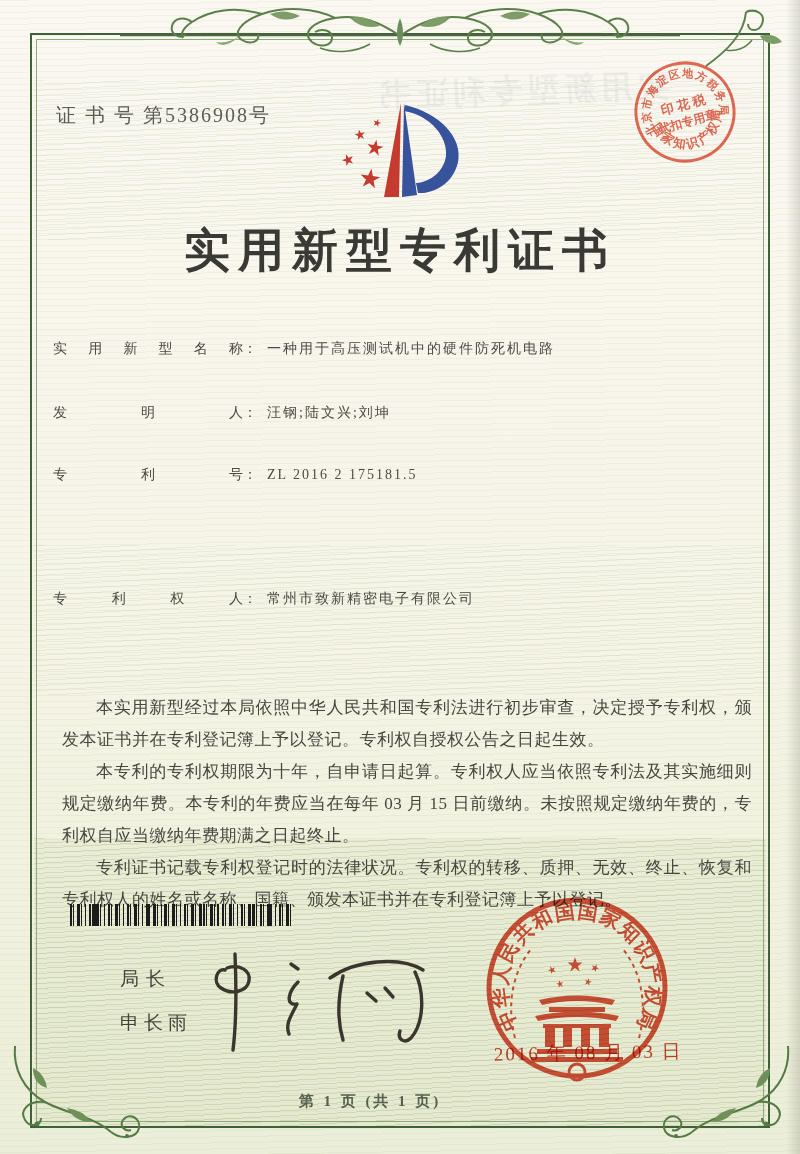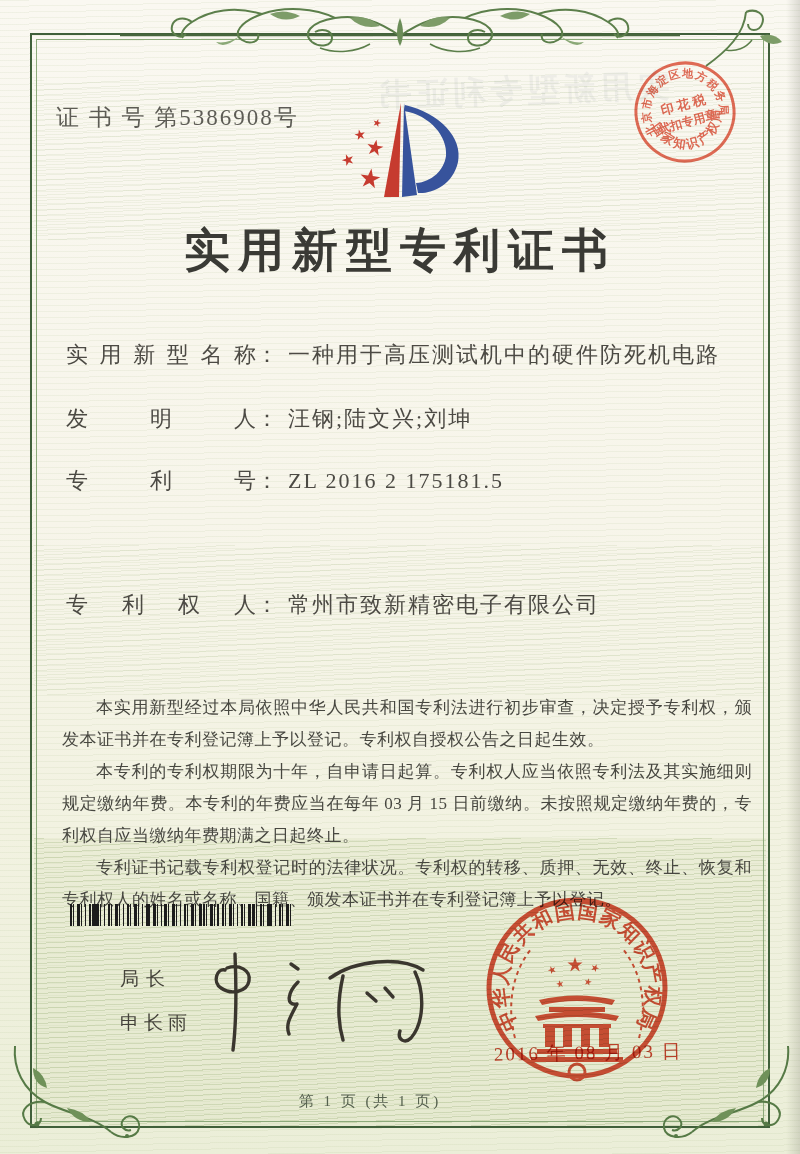--- a/index.html
+++ b/index.html
@@ -14,29 +14,29 @@
   .band-1{top:80px;height:160px;opacity:.45;}
   .band-2{top:545px;height:150px;opacity:.5;}
   .band-3{top:838px;height:290px;opacity:1;background-color:rgba(208,219,176,.22);}
   .edge-shadow{position:absolute;right:0;top:0;width:14px;height:100%;
     background:linear-gradient(90deg,rgba(0,0,0,0),rgba(110,110,100,.22));}
   
   .frame-outer{position:absolute;left:30px;top:33px;right:30px;bottom:26px;border:2px solid #40603a;}
   .frame-inner{position:absolute;left:36px;top:39px;right:36px;bottom:32px;border:1px solid #8caa7a;}
   .orn{position:absolute;}
   
-  .cert-no{position:absolute;left:56px;top:102px;font-size:23px;letter-spacing:2px;color:#5d5c55;font-family:Liberation Serif, serif;}
+  .cert-no{position:absolute;left:56px;top:102px;font-size:20px;letter-spacing:2px;color:#5d5c55;font-family:Liberation Serif, serif;}
   .ghost{position:absolute;left:330px;top:70px;width:340px;transform:scaleX(-1) rotate(2deg);
     opacity:.07;font-size:32px;letter-spacing:5px;color:#5a6a78;font-weight:bold;}
   .logo{position:absolute;left:318px;top:100px;}
   .stamp{position:absolute;left:623px;top:50px;transform:rotate(-15deg);opacity:.92;mix-blend-mode:multiply;}
   .title{position:absolute;left:0;top:220px;width:800px;text-align:center;
     font-size:46px;font-weight:600;letter-spacing:8px;color:#3a3a35;}
   
-  .row{position:absolute;left:66px;width:700px;font-size:22px;white-space:nowrap;color:#4c4a44;}
+  .row{position:absolute;left:53px;width:700px;font-size:14px;white-space:nowrap;color:#4c4a44;}
   .flabel{display:inline-block;width:190px;text-align-last:justify;vertical-align:bottom;}
   .fcolon{margin-right:10px;}
   .fvalue{letter-spacing:2px;}
   
   .paras{position:absolute;left:62px;top:692px;width:690px;font-size:17px;line-height:32px;
     text-align:justify;color:#474740;}
   .paras p{margin:0;text-indent:2em;letter-spacing:.5px;}
   
   .barcode{position:absolute;left:70px;top:904px;width:222px;height:22px;
     background:
@@ -46,21 +46,21 @@
   .issuer{position:absolute;left:76px;top:966px;font-size:19px;color:#44423a;margin-left:44px;}
   .issuer .post{letter-spacing:7px;}
   .issuer .name{margin-top:18px;letter-spacing:5px;}
   .signature{position:absolute;left:195px;top:948px;}
   
   .seal{position:absolute;left:477px;top:888px;opacity:.93;mix-blend-mode:multiply;}
   .seal-date{position:absolute;left:494px;top:1040px;font-size:19px;letter-spacing:2px;
     color:#cf4632;transform:rotate(-1deg);mix-blend-mode:multiply;}
   
   .footer{position:absolute;left:0;top:1092px;width:740px;text-align:center;
-    font-size:15px;letter-spacing:3px;color:#55604e;}
+    font-size:15px;letter-spacing:3px;color:#55604e;font-weight:bold;}
   svg text{font-family:"Liberation Serif","DejaVu Serif",serif;}
 </style>
 </head>
 <body>
 
 <div class="page">
 
   <svg width="0" height="0" style="position:absolute">
     <defs>
       <polygon id="star5" points="0,-10 2.245,-3.09 9.511,-3.09 3.633,1.18 5.878,8.09 0,3.82 -5.878,8.09 -3.633,1.18 -9.511,-3.09 -2.245,-3.09"></polygon>

